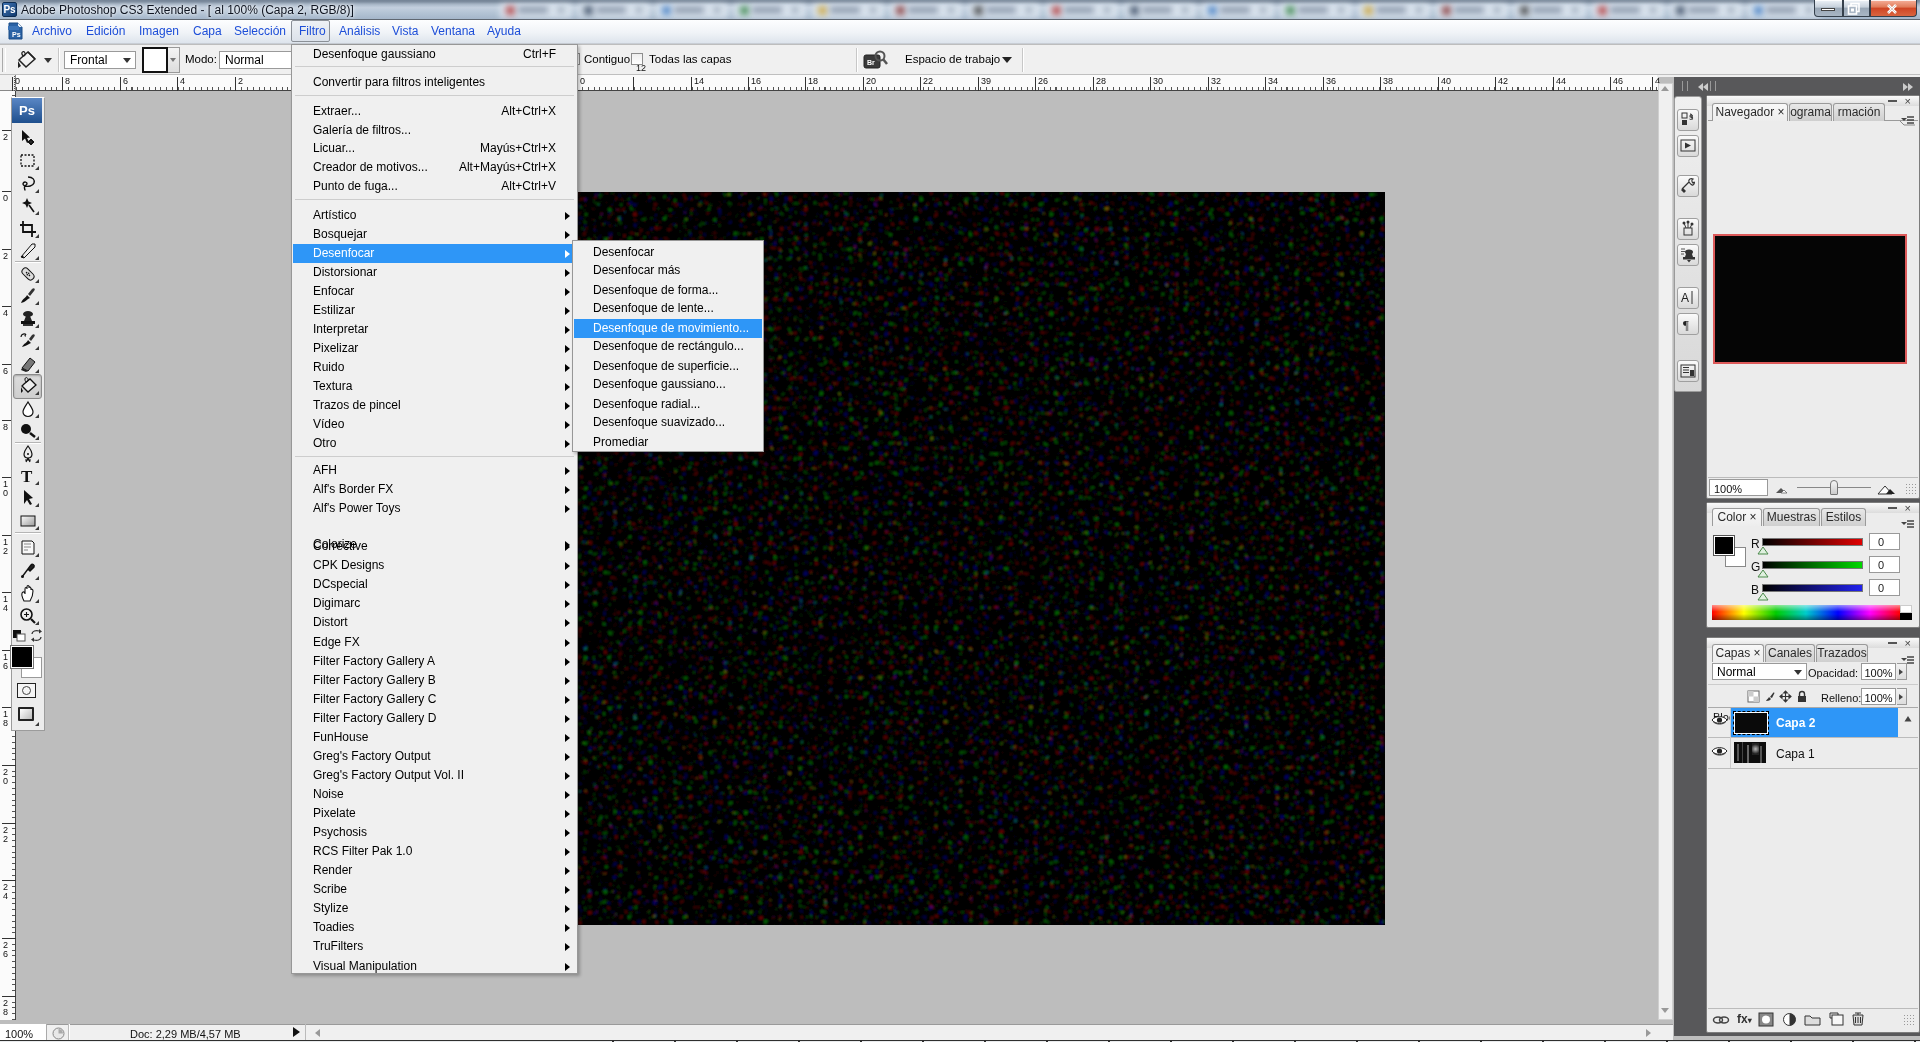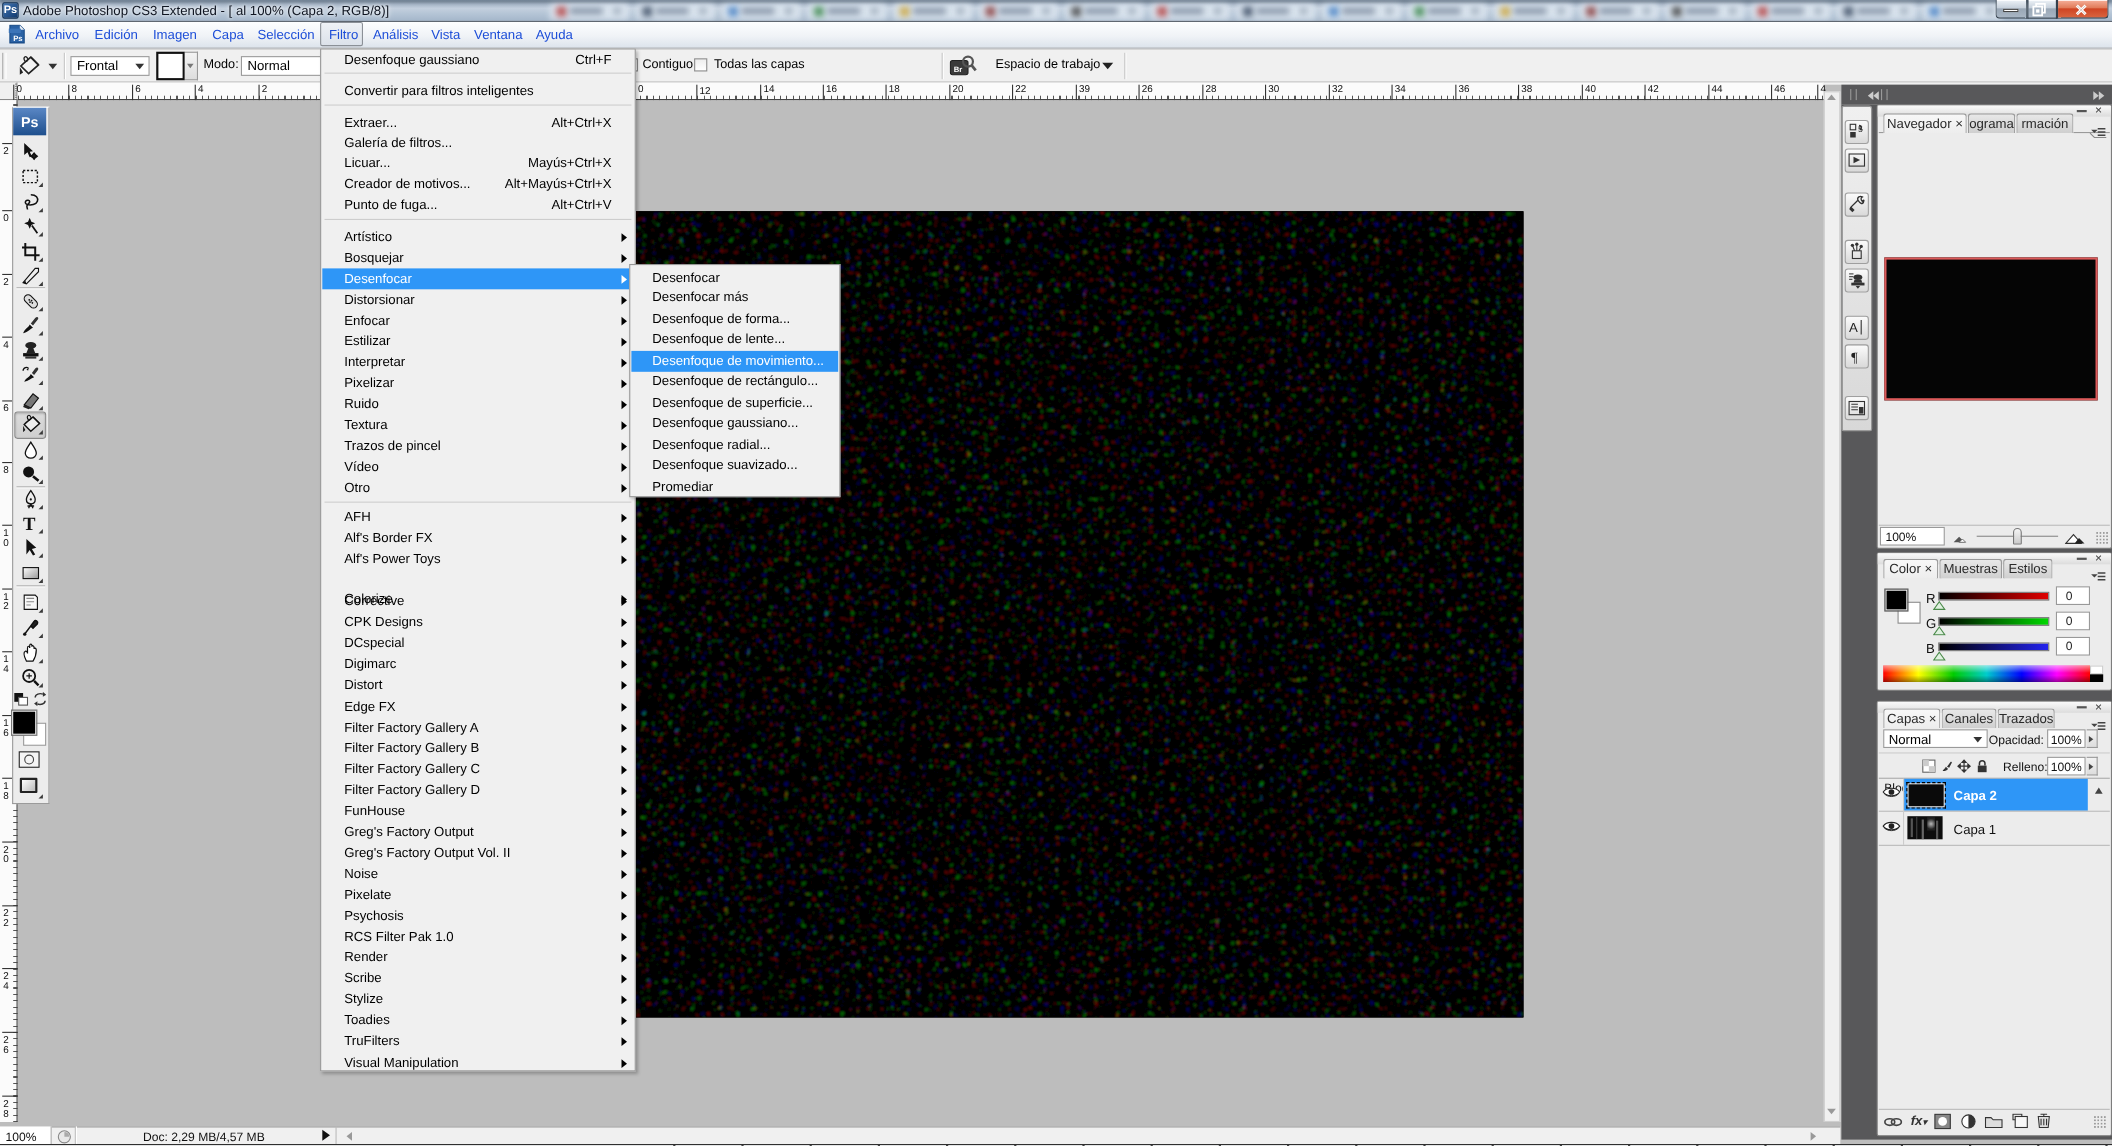--- a/index.html
+++ b/index.html
@@ -213,21 +213,21 @@
 <div class="rnum abs" style="left:65px;top:77px">8</div>
 <div class="abs" style="left:120px;top:77px;width:1px;height:14px;background:#333"></div>
 <div class="rnum abs" style="left:123px;top:77px">6</div>
 <div class="abs" style="left:177px;top:77px;width:1px;height:14px;background:#333"></div>
 <div class="rnum abs" style="left:180px;top:77px">4</div>
 <div class="abs" style="left:235px;top:77px;width:1px;height:14px;background:#333"></div>
 <div class="rnum abs" style="left:238px;top:77px">2</div>
 <div class="abs" style="left:577px;top:77px;width:1px;height:14px;background:#333"></div>
 <div class="rnum abs" style="left:580px;top:77px">0</div>
 <div class="abs" style="left:633px;top:77px;width:1px;height:14px;background:#333"></div>
-<div class="rnum abs" style="left:636px;top:78px">12</div>
+<div class="rnum abs" style="left:636px;top:64px">12</div>
 <div class="abs" style="left:691px;top:77px;width:1px;height:14px;background:#333"></div>
 <div class="rnum abs" style="left:694px;top:77px">14</div>
 <div class="abs" style="left:748px;top:77px;width:1px;height:14px;background:#333"></div>
 <div class="rnum abs" style="left:751px;top:77px">16</div>
 <div class="abs" style="left:805px;top:77px;width:1px;height:14px;background:#333"></div>
 <div class="rnum abs" style="left:808px;top:77px">18</div>
 <div class="abs" style="left:863px;top:77px;width:1px;height:14px;background:#333"></div>
 <div class="rnum abs" style="left:866px;top:77px">20</div>
 <div class="abs" style="left:920px;top:77px;width:1px;height:14px;background:#333"></div>
 <div class="rnum abs" style="left:923px;top:77px">22</div>
@@ -672,21 +672,21 @@
 <div class="abs" style="left:1708px;top:768px;width:210px;height:1px;background:#bbb"></div>
 <div class="abs" style="left:1730px;top:708px;width:1px;height:60px;background:#ccc"></div>
 <svg class="abs" style="left:1904px;top:715px" width="8" height="7" viewBox="0 0 8 7">
     <path d="M4 1 L7.5 6.5 L0.5 6.5 Z" fill="#444"></path>
   </svg>
 <div class="abs" style="left:1708px;top:1008px;width:210px;height:1px;background:#bbb"></div>
 <svg class="abs" style="left:1712px;top:1014px" width="18" height="12" viewBox="0 0 18 12">
 <ellipse cx="6" cy="6" rx="4.5" ry="3" fill="none" stroke="#444" stroke-width="1.5"></ellipse>
     <ellipse cx="12" cy="6" rx="4.5" ry="3" fill="none" stroke="#444" stroke-width="1.5"></ellipse>
   </svg>
-<div class="abs" style="left:1737px;top:1012px;font-size:12px;font-style:italic;font-weight:bold;color:#333">fx<span style="font-size:8px">▾</span></div>
+<div class="abs" style="left:1737px;top:1012px;font-size:12px;font-weight:bold;color:#333">fx<span style="font-size:8px">▾</span></div>
 <svg class="abs" style="left:1758px;top:1012px" width="16" height="15" viewBox="0 0 16 15">
     <rect x="1" y="1" width="14" height="13" fill="#888" stroke="#333"></rect>
     <circle cx="8" cy="7.5" r="4" fill="#fff"></circle>
   </svg>
 <svg class="abs" style="left:1782px;top:1012px" width="15" height="15" viewBox="0 0 15 15">
     <circle cx="7.5" cy="7.5" r="6" fill="#fff" stroke="#333"></circle>
     <path d="M7.5 1.5 A6 6 0 0 1 7.5 13.5 Z" fill="#333"></path>
   </svg>
 <svg class="abs" style="left:1804px;top:1013px" width="17" height="13" viewBox="0 0 17 13">
     <path d="M1 3 h5 l2 2 h8 v7 h-15 Z" fill="#ddd" stroke="#333"></path>

